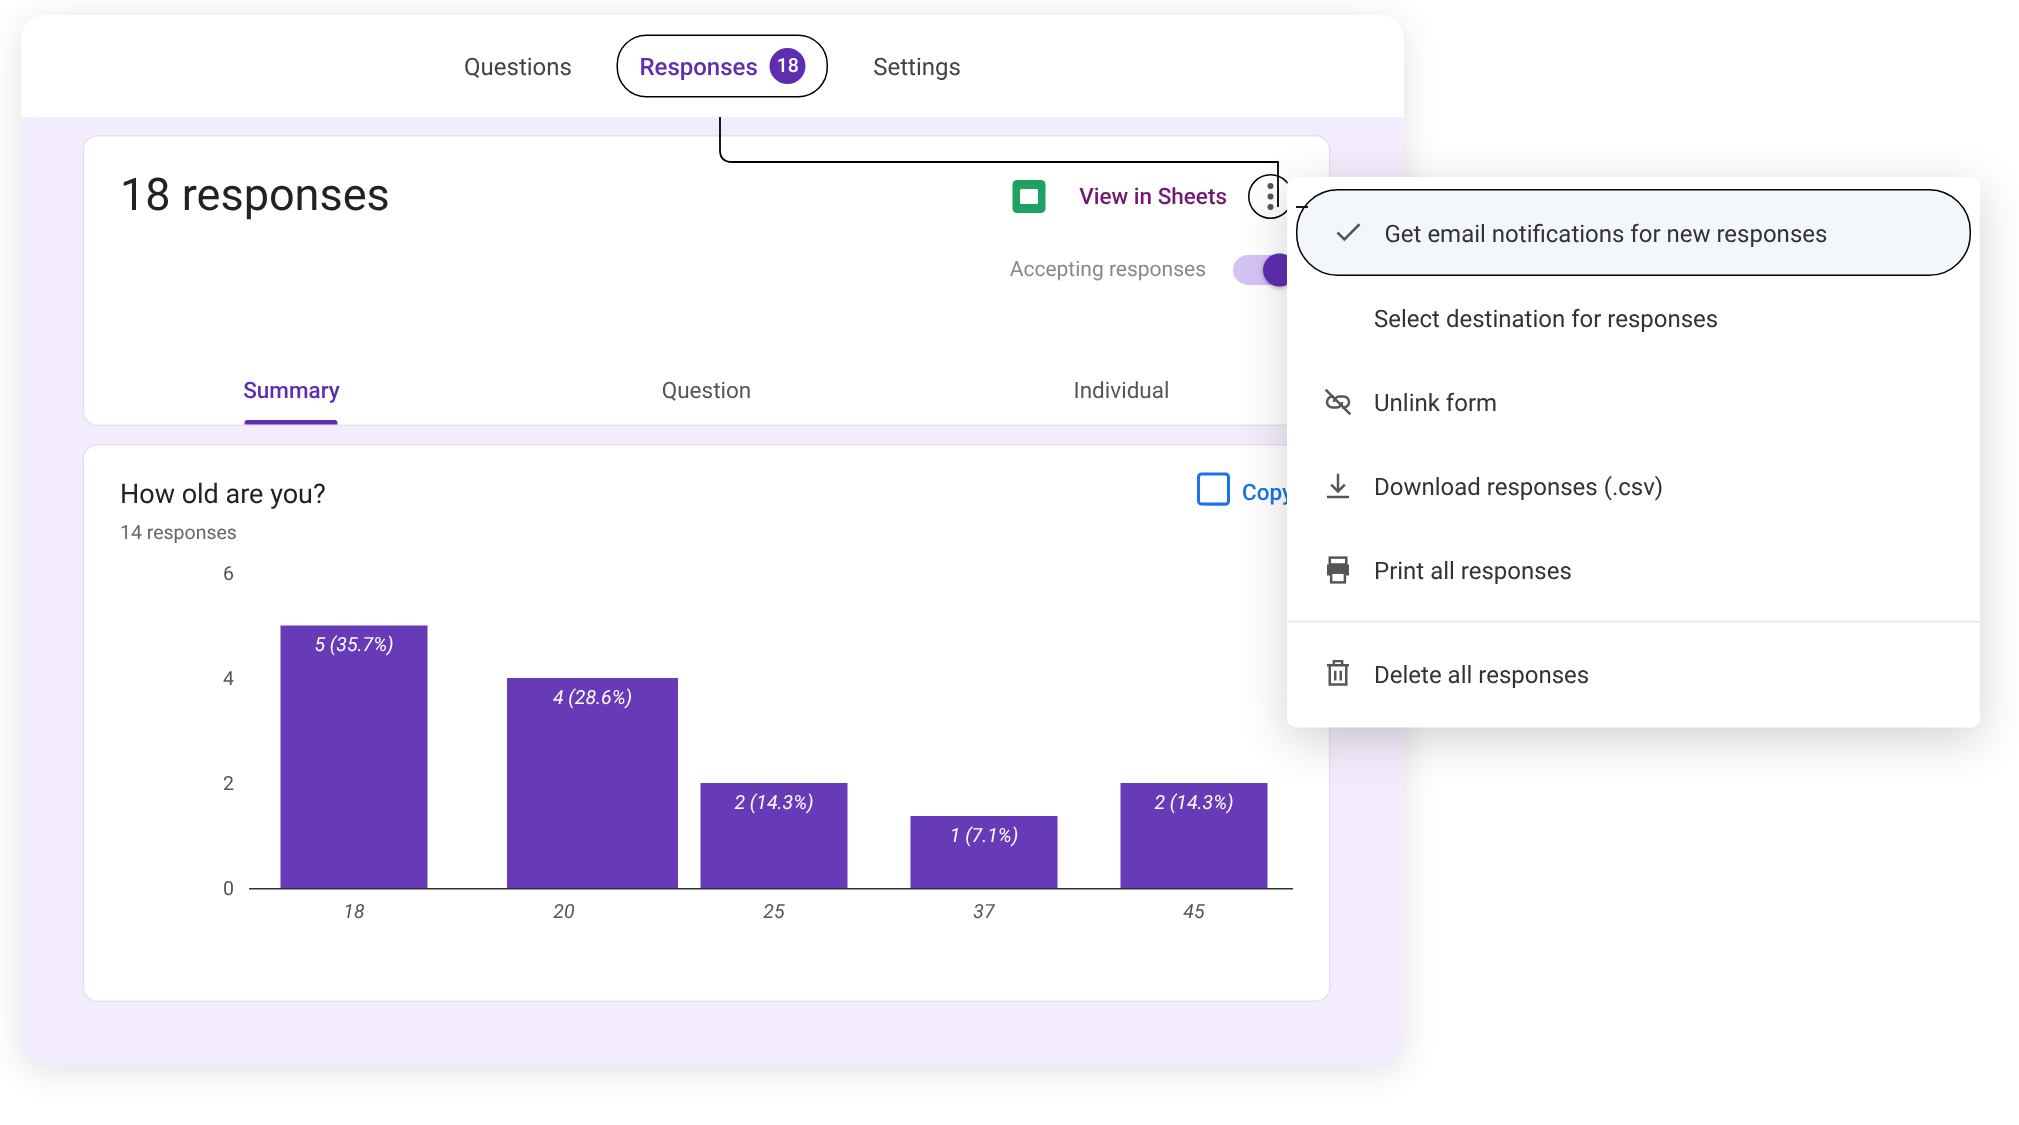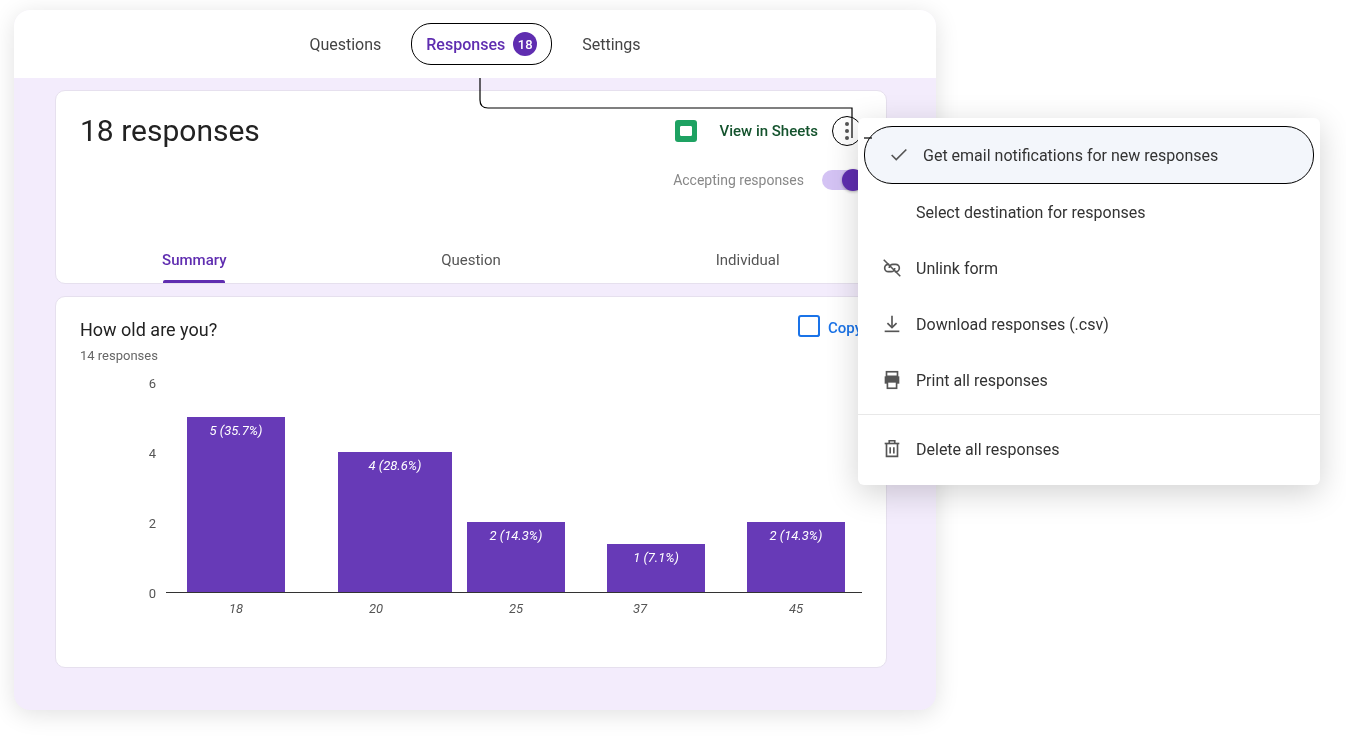--- a/index.html
+++ b/index.html
@@ -24,21 +24,21 @@
     display: inline-flex; align-items: center; justify-content: center;
     min-width: 24px; height: 24px; border-radius: 12px; background: #888; color: #fff; font-size: 13px; font-weight: 500;
   }
   .card {
     position: absolute; left: 55px; width: 832px; background: #fff; border-radius: 10px;
     border: 1px solid #e6e0ee;
   }
   .responses-card { top: 90px; height: 194px; }
   .responses-header { display:flex; align-items:center; justify-content:space-between; padding: 22px 24px 0 24px; }
   .responses-title { font-size: 30px; color: #222; }
-  .view-sheets { display:inline-flex; align-items:center; gap:22px; color:#14532d; font-weight:500; cursor:pointer; font-size:15px; }
+  .view-sheets { display:inline-flex; align-items:center; gap:22px; color:#701a75; font-weight:500; cursor:pointer; font-size:15px; }
   .sheets-icon { width:22px; height:22px; background:#1ea262; border-radius:3px; position:relative; }
   .sheets-icon::before, .sheets-icon::after { content:""; position:absolute; background:#fff; }
   .sheets-icon::before { left:5px; right:5px; top:6px; bottom:6px; border:1.5px solid #fff; border-radius:1px; }
   .sheets-icon::after { left:10px; top:6px; bottom:6px; width:1.5px; }
   .more-btn {
     width:30px; height:30px; border:1.5px solid #000; border-radius:15px;
     display:inline-flex; flex-direction:column; align-items:center; justify-content:center; gap:3px; cursor:pointer; margin-left:14px;
   }
   .more-btn span { width:4px; height:4px; border-radius:2px; background:#555; }
   .accepting-row { display:flex; align-items:center; justify-content:flex-end; gap:18px; padding: 22px 24px 0 24px; }
@@ -151,21 +151,21 @@
           <div class="bar-label">4 (28.6%)</div>
         </div>
         <div class="x-label" style="left: 140px; width: 140px;">20</div>
         <div class="bar" style="left: 301px; width: 98px; height: 70px;">
           <div class="bar-label">2 (14.3%)</div>
         </div>
         <div class="x-label" style="left: 280px; width: 140px;">25</div>
         <div class="bar" style="left: 441px; width: 98px; height: 48px;">
           <div class="bar-label">1 (7.1%)</div>
         </div>
-        <div class="x-label" style="left: 404px; width: 140px;">37</div>
+        <div class="x-label" style="left: 420px; width: 140px;">37</div>
         <div class="bar" style="left: 581px; width: 98px; height: 70px;">
           <div class="bar-label">2 (14.3%)</div>
         </div>
         <div class="x-label" style="left: 560px; width: 140px;">45</div>
       </div>
   </div>
 </div>
 
 <div class="menu">
   <div class="menu-item highlight pill">

